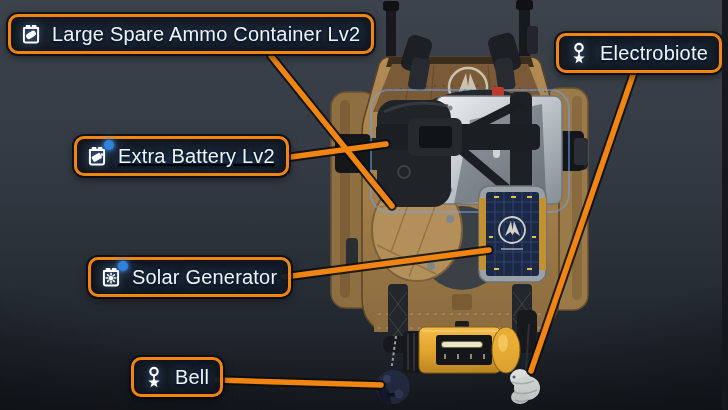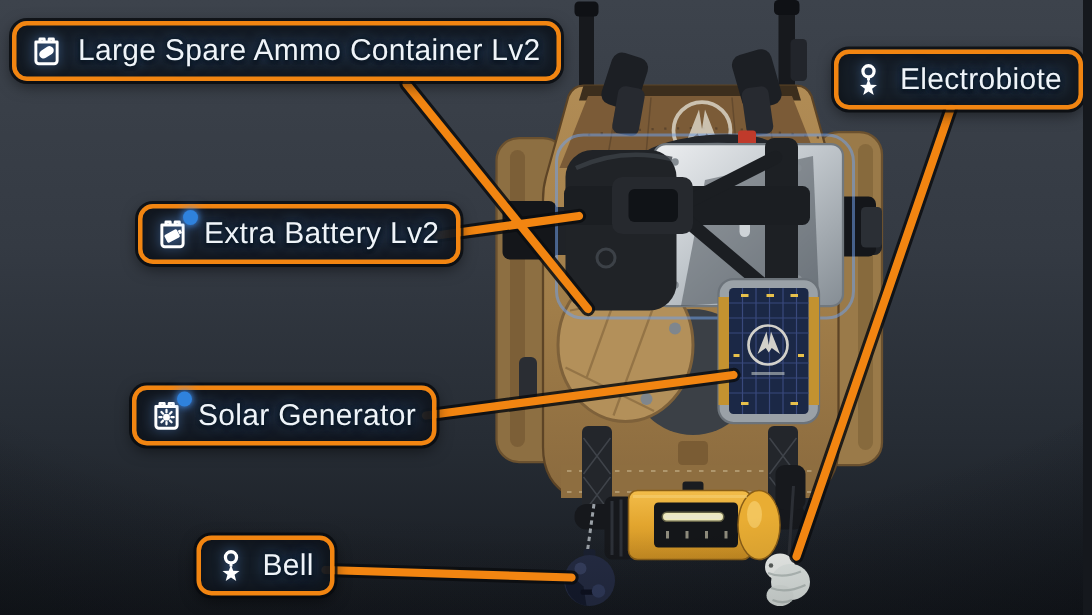--- a/index.html
+++ b/index.html
@@ -252,21 +252,21 @@
     <span class="ico">
       <svg viewBox="0 0 22 22">
         <circle cx="11" cy="6" r="3.4" fill="none" stroke="#fff" stroke-width="2"></circle>
         <rect x="10.1" y="9.3" width="1.8" height="2.3" fill="#fff"></rect>
         <path fill="#fff" d="M11 10.5 L12.35 14.14 L16.2 14.3 L13.19 16.71 L14.2 20.45 L11 18.3 L7.77 20.45 L8.81 16.71 L5.77 14.3 L9.65 14.14 Z"></path>
       </svg>
     </span>
     <span class="lbl">Electrobiote</span>
   </div>
 
-  <div class="callout" style="left:92px;top:136px;">
+  <div class="callout" style="left:74px;top:136px;text-decoration:underline;">
     <span class="ico">
       <svg viewBox="0 0 22 22">
         <path fill="none" stroke="#fff" stroke-width="1.8" stroke-linejoin="round" d="M4.5 5.5 h13 v11.5 a1.8 1.8 0 0 1 -1.8 1.8 h-9.4 a1.8 1.8 0 0 1 -1.8 -1.8 Z M7 5.5 V3.6 h2.6 V5.5 M12.6 5.5 V3.6 h2.6 V5.5"></path>
         <g transform="rotate(-28 11 12)" fill="#fff">
           <rect x="6.4" y="9.4" width="8.6" height="5.4" rx="1"></rect>
           <rect x="15.2" y="10.9" width="1.8" height="2.4"></rect>
         </g>
       </svg>
       <span class="dot"></span>
     </span>

